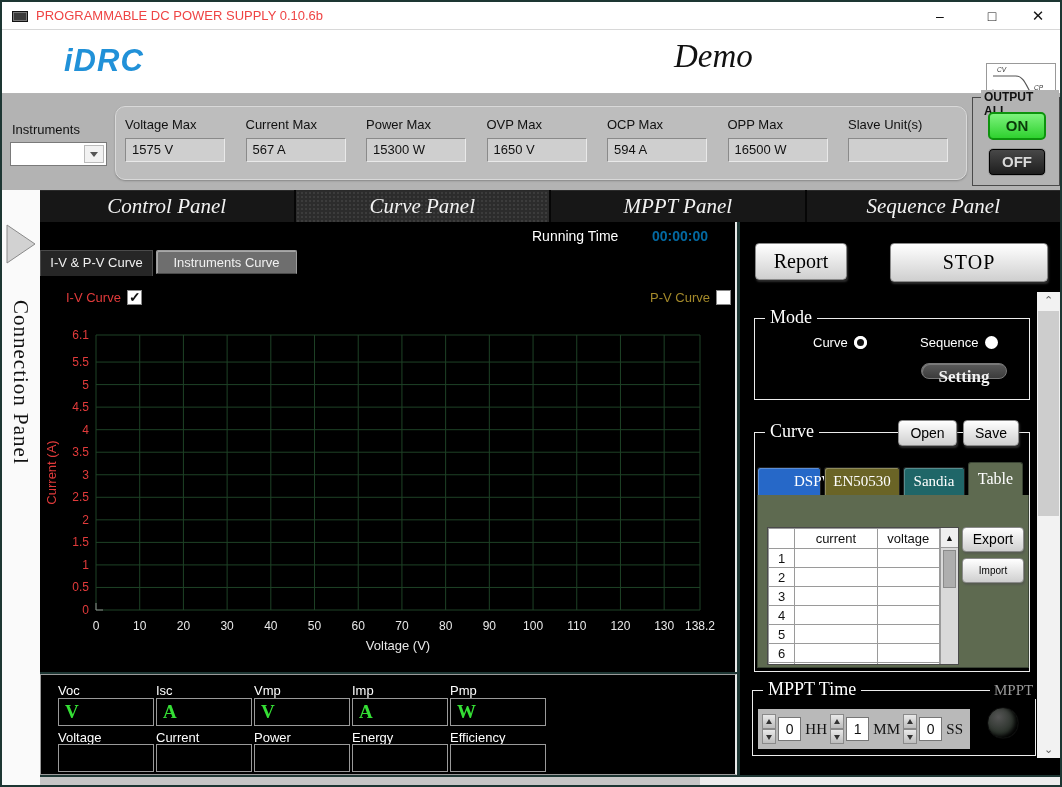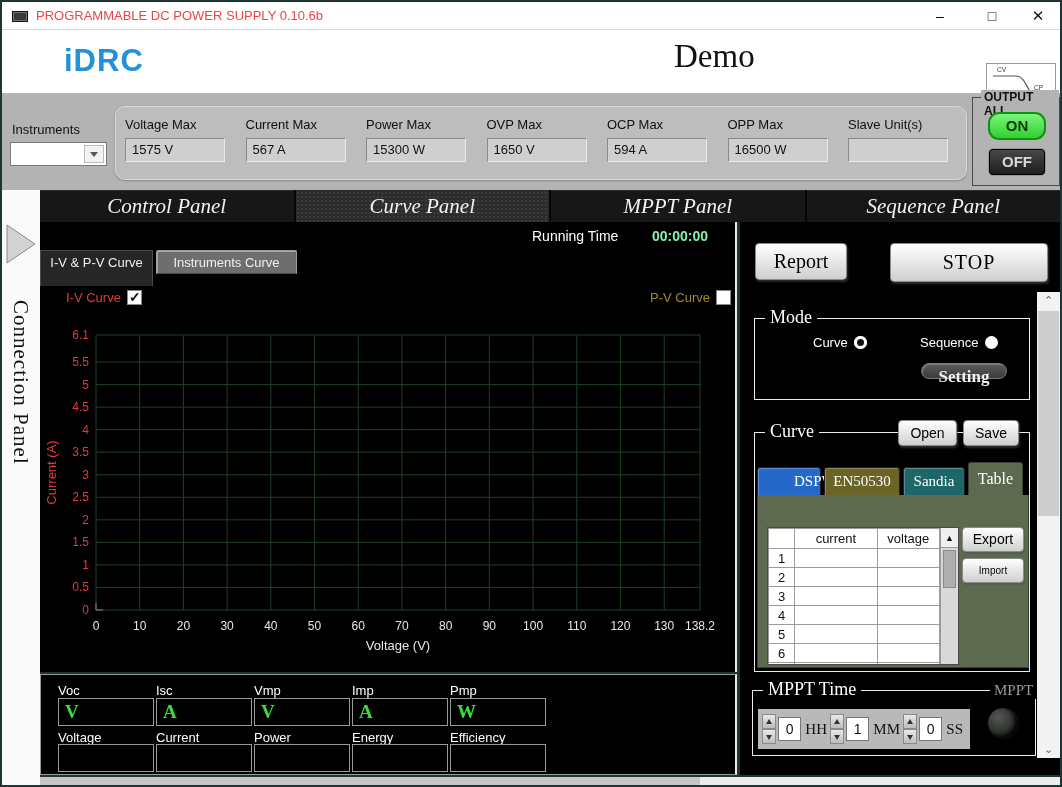--- a/index.html
+++ b/index.html
@@ -12,53 +12,53 @@
     background:#1d3633; overflow:hidden;
     font-family:"Liberation Sans", sans-serif;
   }
   
   #titlebar { position:absolute; left:2px; top:2px; width:1058px; height:28px; background:#fff; border-bottom:1px solid #d8d8d8; }
   #app-icon { position:absolute; left:10px; top:9px; width:16px; height:11px; background:#3a3a3a; border:1px solid #111; box-shadow:inset 0 0 0 1px #777; }
   #win-title { position:absolute; left:34px; top:6px; font-size:13px; color:#ef4444; }
   .win-btn { position:absolute; top:0; width:44px; height:28px; text-align:center; line-height:28px; font-size:14px; color:#111; cursor:default; }
   #btn-min { left:916px; } #btn-max { left:968px; } #btn-close { left:1014px; font-size:15px; }
   
-  #header { position:absolute; left:2px; top:30px; width:1058px; height:64px; background:#fff; border-bottom:1px solid #b5b5b5; }
+  #header { position:absolute; left:2px; top:30px; width:1058px; height:64px; background:#fff; border-bottom:1px solid #b5b5b5;font-style:italic; }
   #logo { position:absolute; left:62px; top:13px; font-size:31px; font-weight:bold; color:#2191d8; letter-spacing:1px; }
   #demo-title { position:absolute; left:672px; top:8px; font-size:33px; color:#111; }
   #datetime { position:absolute; left:845px; top:62px; width:128px; font-size:13px; color:#111; }
   #envelope { position:absolute; left:984px; top:33px; }
   
   #instrbar { position:absolute; left:2px; top:94px; width:1058px; height:96px; background:#b3b3b3; }
   #instr-label { position:absolute; left:10px; top:28px; font-size:13px; color:#111; }
   #instr-dd { position:absolute; left:8px; top:48px; width:97px; height:24px; background:#fff; border:1px solid #7a7a7a; }
   #instr-dd .chev { position:absolute; right:2px; top:2px; width:20px; height:18px; background:#f2f2f2; border:1px solid #bbb; }
   #instr-dd .chev:after { content:""; position:absolute; left:5px; top:6px; border-left:4px solid transparent; border-right:4px solid transparent; border-top:5px solid #555; }
   #instr-group { position:absolute; left:113px; top:12px; width:852px; height:74px; background:#bdbdbd; border:1px solid #d9d9d9; border-radius:10px; box-shadow:0 1px 2px rgba(0,0,0,.25); }
   .instr-field { position:absolute; top:10px; width:112px; }
   .instr-field .fl { font-size:13px; color:#111; margin-bottom:6px; }
   .instr-field .fv { width:100px; height:24px; background:#cfcfcf; border:1px solid; border-color:#8a8a8a #e9e9e9 #e9e9e9 #8a8a8a; font-size:13px; color:#111; line-height:22px; padding-left:6px; }
   #outputall { position:absolute; left:970px; top:3px; width:88px; height:89px; border:1px solid #4a4a4a; }
   #outputall-label { position:absolute; left:8px; top:-8px; background:#b3b3b3; padding:0 3px; font-size:12px; font-weight:bold; color:#111; }
-  #btn-on { position:absolute; left:15px; top:14px; width:58px; height:28px; background:linear-gradient(#7df37d,#2fd12f); border:2px solid #0d930d; border-radius:11px; font-size:15px; font-weight:bold; color:#073; color:#0a3a0a; text-align:center; line-height:24px; }
+  #btn-on { position:absolute; left:15px; top:14px; width:58px; height:28px; background:linear-gradient(#7df37d,#2fd12f); border:2px solid #0d930d; border-radius:5px; font-size:15px; font-weight:bold; color:#073; color:#0a3a0a; text-align:center; line-height:24px; }
   #btn-off { position:absolute; left:15px; top:50px; width:58px; height:28px; background:linear-gradient(#4a4a4a,#1c1c1c); border:1px solid #999; border-radius:5px; box-shadow:inset 0 0 0 1px #000; font-size:15px; font-weight:bold; color:#d9d9d9; text-align:center; line-height:26px; }
   
   #tabstrip { position:absolute; left:40px; top:190px; width:1020px; height:32px; background:#060606; display:flex; }
   .main-tab { flex:1 1 0; margin-right:2px; background:#171717; text-align:center; font-family:"Liberation Serif",serif; font-size:21px; color:#f2f2f2; line-height:30px; border-top:1px solid #2a2a2a;font-style:italic; }
   .main-tab:last-child { margin-right:0; }
   .main-tab.active { background-color:#2c2c2c; background-image:radial-gradient(#3c3c3c 1px, transparent 1px); background-size:4px 4px; }
   
   #sidebar { position:absolute; left:2px; top:190px; width:38px; height:595px; background:#fafafa; }
   #sidebar svg { position:absolute; left:2px; top:32px; }
   #conn-label { position:absolute; left:6px; top:110px; writing-mode:vertical-rl; font-family:"Liberation Serif",serif; font-size:21px; color:#111; letter-spacing:1px; }
   
   #chartpanel { position:absolute; left:40px; top:222px; width:697px; height:450px; background:#000; border-right:2px solid #e8e8e8; }
   #runtime-label { position:absolute; left:492px; top:6px; font-size:14px; color:#fff; }
-  #runtime-value { position:absolute; left:612px; top:6px; font-size:14px; font-weight:bold; color:#86efac; }
-  .subtab { position:absolute; top:28px; height:36px; font-size:13px; color:#f0f0f0; text-align:center; line-height:24px; }
+  #runtime-value { position:absolute; left:612px; top:6px; font-size:14px; font-weight:bold; color:#0369a1; }
+  .subtab { position:absolute; top:28px; height:26px; font-size:13px; color:#f0f0f0; text-align:center; line-height:24px; }
   .subtab.active { left:0; width:113px; background:#262626; border:1px solid #4a4a4a; border-bottom:none; }
   .subtab.inactive { left:116px; width:141px; height:24px; background:#6e6e6e; border:1px solid #9c9c9c; border-bottom-color:#4a4a4a; border-radius:2px 2px 0 0; box-shadow:inset 1px 1px 0 #a8a8a8; }
   .curve-check { position:absolute; top:68px; font-size:13px; }
   .checkbox { display:inline-block; width:15px; height:15px; background:#fff; border:1px solid #888; vertical-align:-3px; margin-left:6px; position:relative; }
   .checkbox.checked:after { content:"\2713"; position:absolute; left:1px; top:-2px; font-size:14px; font-weight:bold; color:#111; }
   #iv-check { left:26px; color:#e03a3a; }
   #pv-check { left:610px; color:#a3892a; }
   
   #measure { position:absolute; left:40px; top:674px; width:697px; height:101px; background:#000; border:1px solid #9a9a9a; border-right:2px solid #e8e8e8; }
   .m-label { position:absolute; font-size:13px; color:#fff; }

